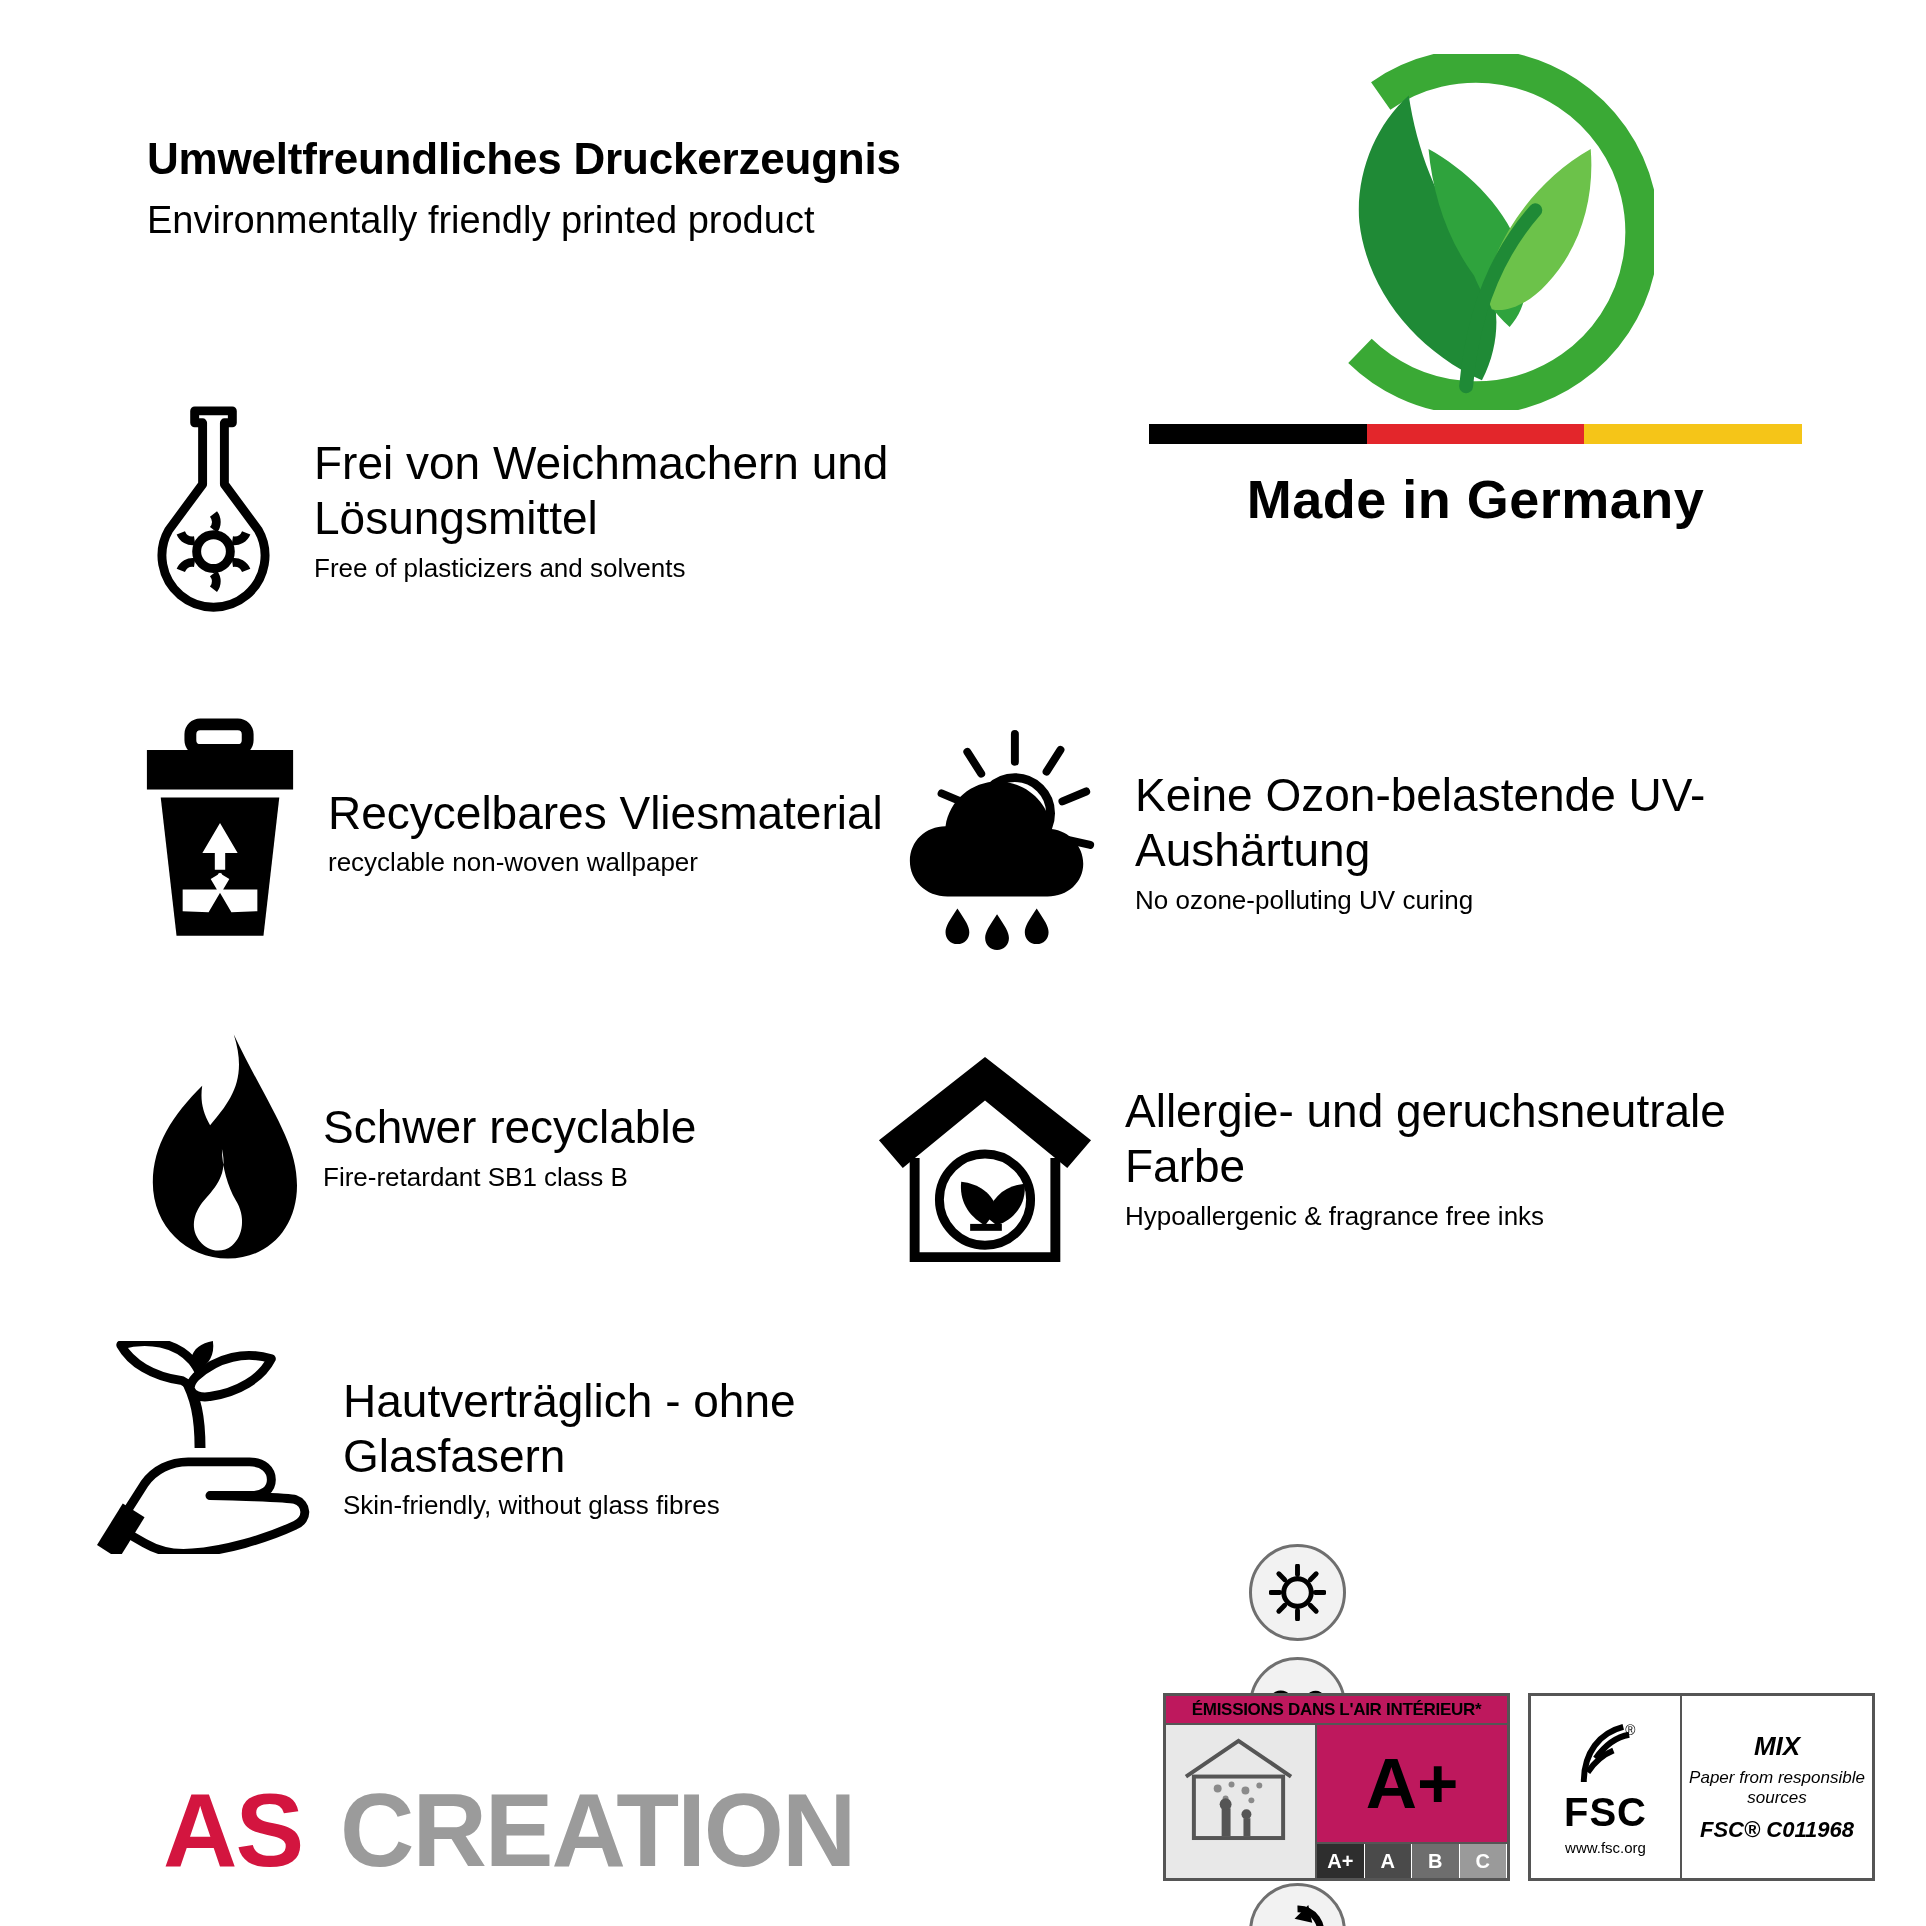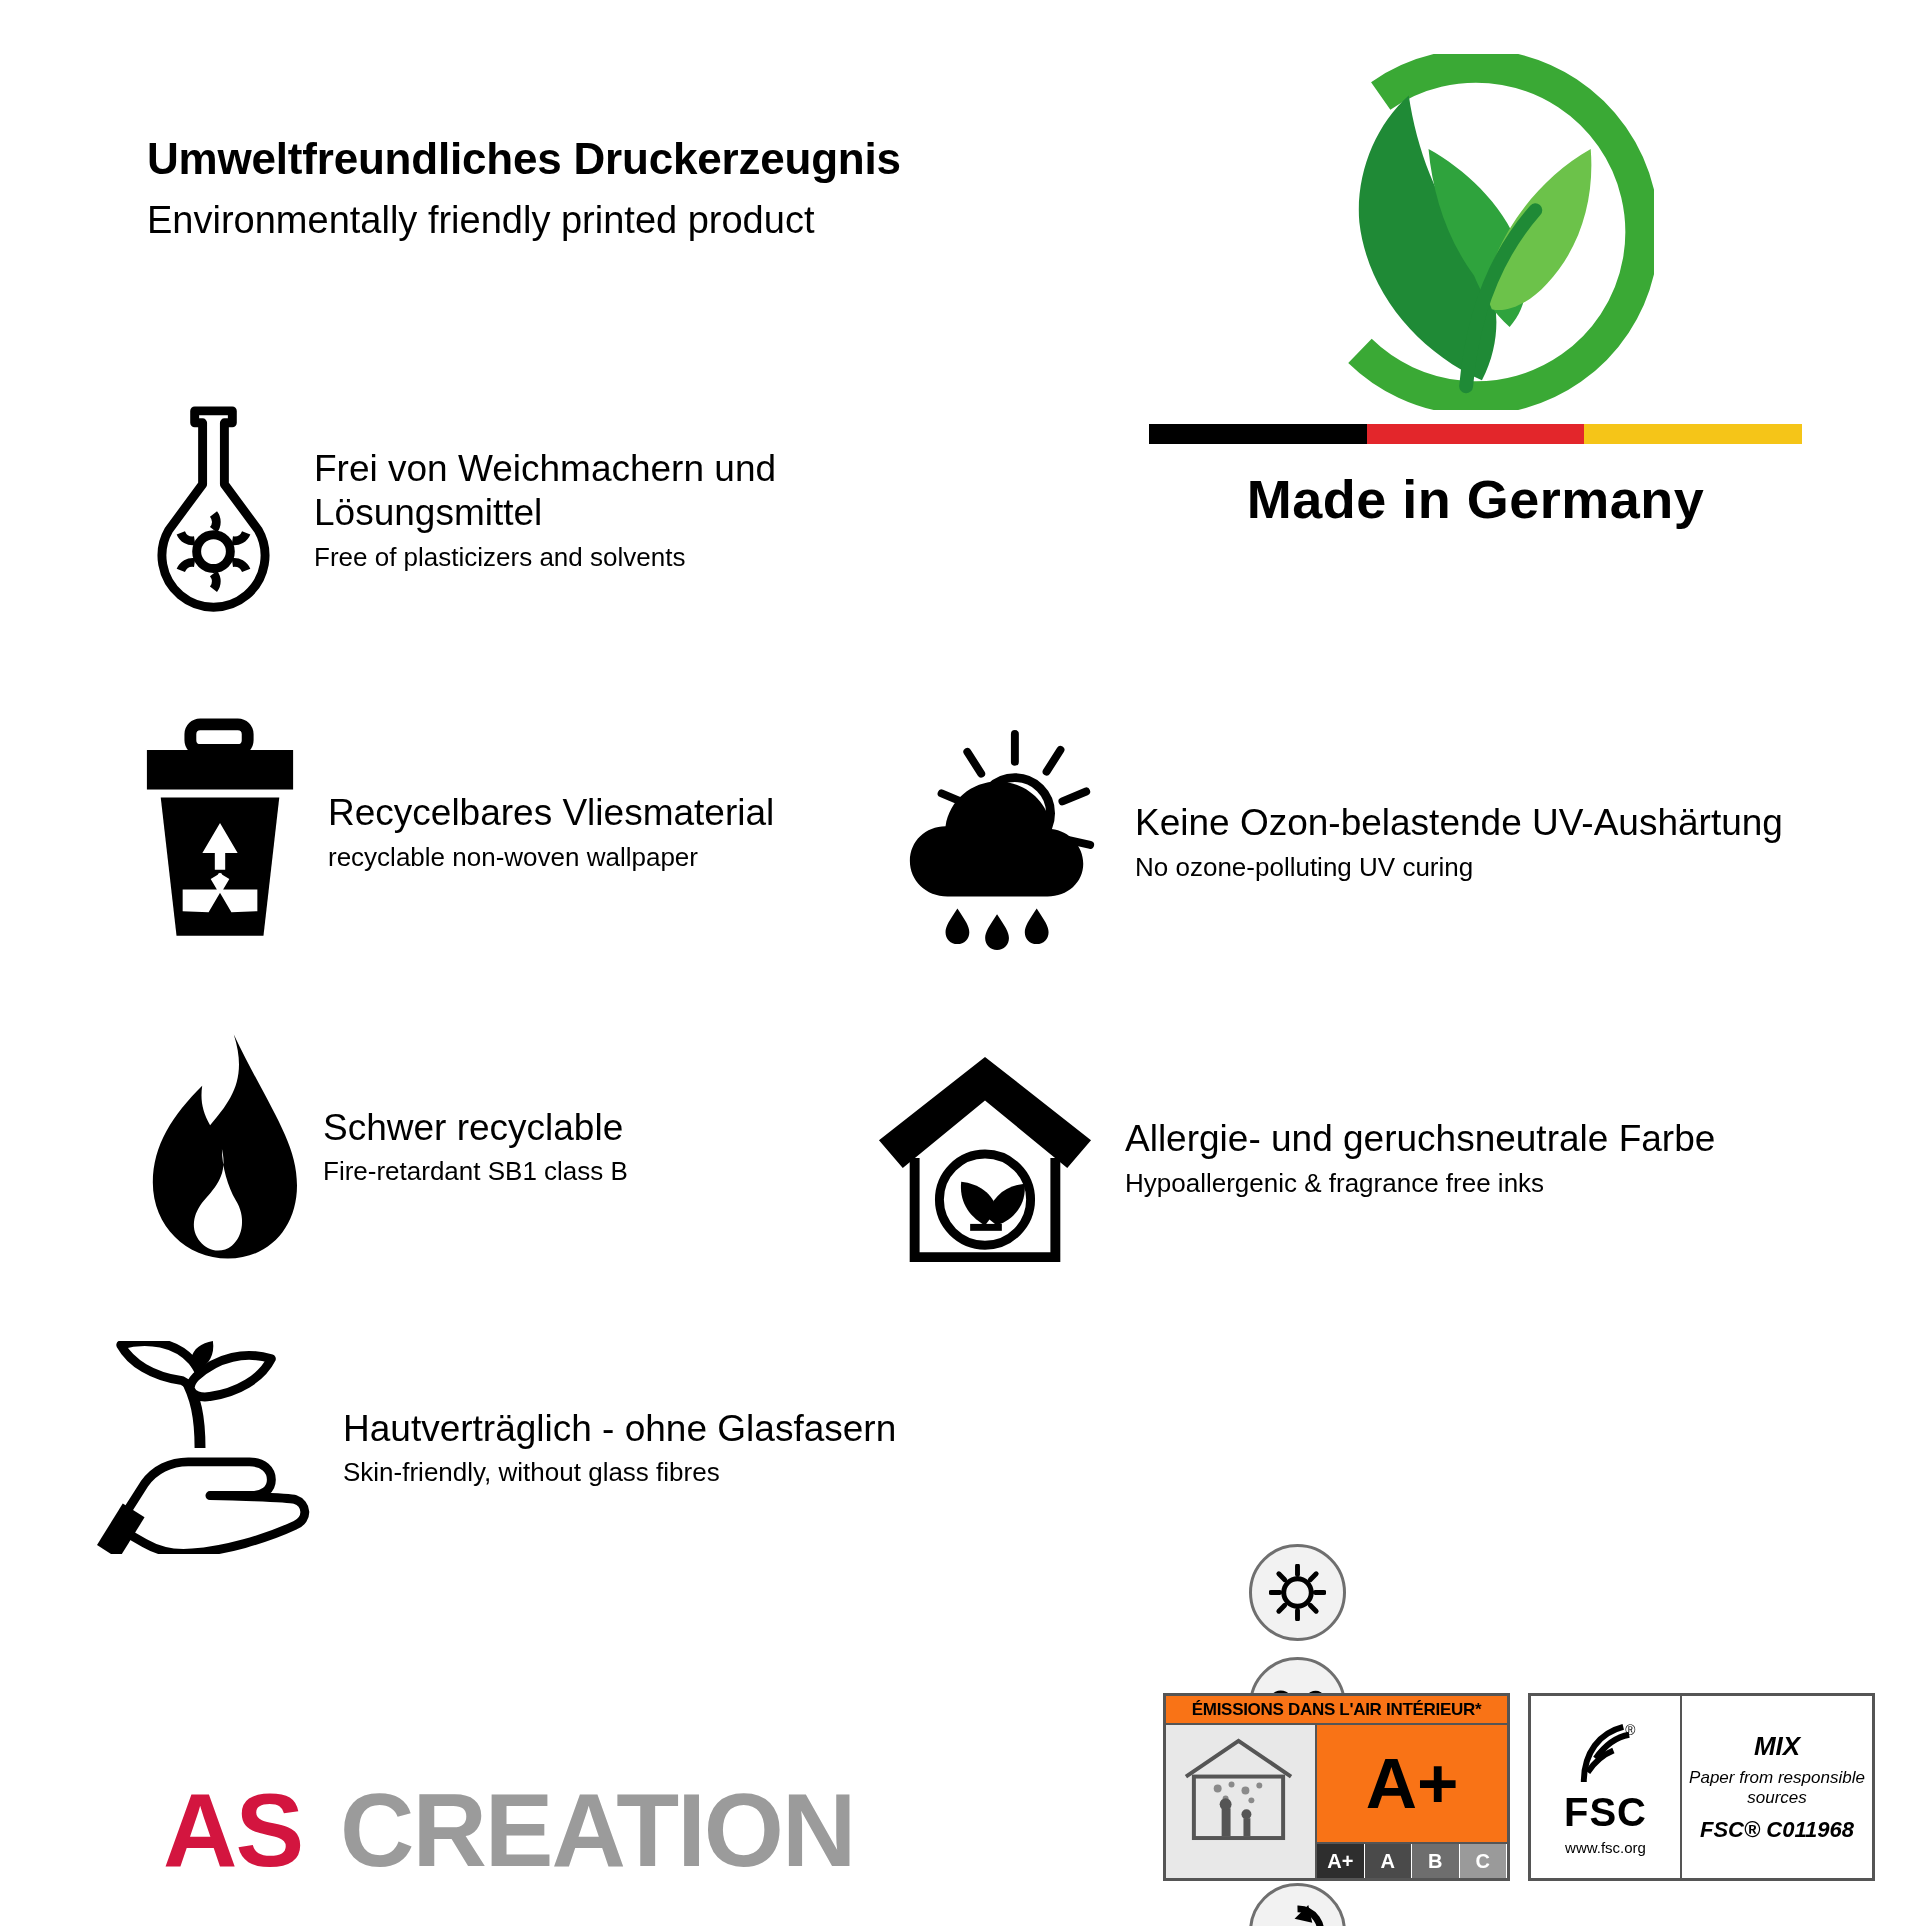--- a/index.html
+++ b/index.html
@@ -81,21 +81,21 @@
   .feature .icon {
     flex: 0 0 auto;
     display: flex;
     align-items: center;
     justify-content: center;
   }
   .feature .text {
     margin-left: 26px;
   }
   .feature .de {
-    font-size: 37px;
+    font-size: 46px;
     line-height: 1.2;
     margin: 0 0 6px 0;
   }
   .feature .en {
     font-size: 26px;
     line-height: 1.2;
     margin: 0;
   }
 
   .f-plasticizer { left: 139px; top: 401px; width: 752px; }
@@ -151,21 +151,21 @@
     position: absolute;
     left: 1163px;
     top: 1693px;
     display: flex;
     gap: 18px;
   }
   .emission-label {
     width: 347px;
     height: 188px;
     border: 3px solid #555;
-    background: #f97316;
+    background: #be185d;
     box-sizing: border-box;
     display: flex;
     flex-direction: column;
   }
   .emission-top {
     font-size: 17px;
     font-weight: bold;
     text-align: center;
     border-bottom: 2px solid #555;
     padding: 4px 0 3px 0;

